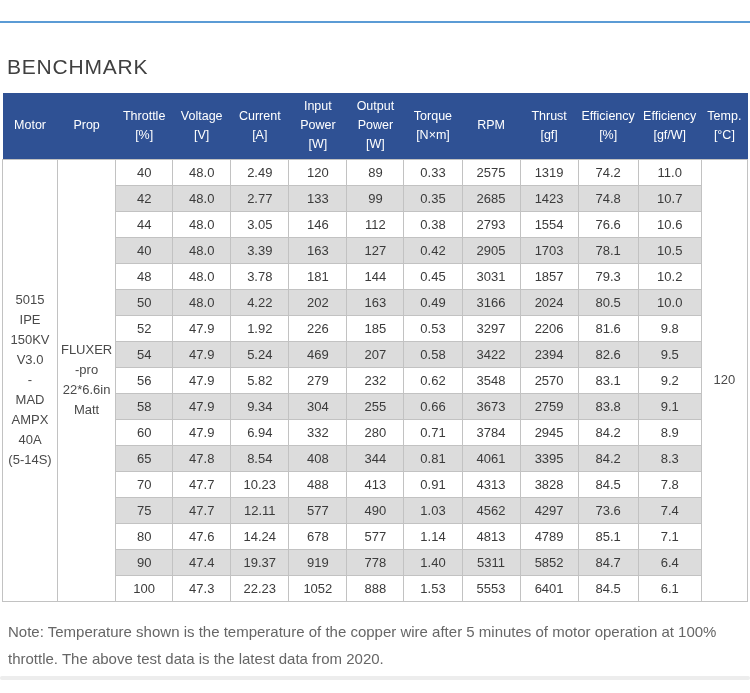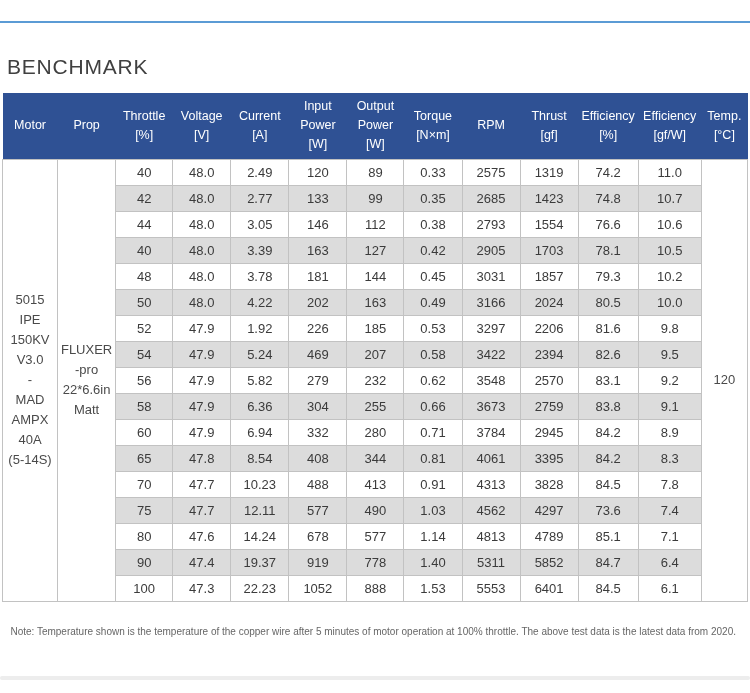--- a/index.html
+++ b/index.html
@@ -45,21 +45,21 @@
     border:1px solid var(--grid);
     text-align:center;vertical-align:middle;
     font-size:13px;color:#3b3b3b;padding:0 2px;background:#ffffff;
   }
   table.bench tr.alt td{background:var(--stripe);}
   table.bench td.merged{
     background:#ffffff;line-height:20px;color:#4a4a4a;font-size:13px;margin-left:27px;
   }
   .note{
     position:absolute;top:618px;left:8px;width:728px;
-    font-size:10px;color:#666666;line-height:27px;text-align:right;
+    font-size:15px;color:#666666;line-height:27px;
   }
   .bottom-band{
     position:absolute;top:676px;left:0;width:750px;height:4px;
     background:#ededed;border-radius:2px;
   }
 </style>
 </head>
 <body>
 
 <div class="top-rule"></div>
@@ -245,21 +245,21 @@
         <td>232</td>
         <td>0.62</td>
         <td>3548</td>
         <td>2570</td>
         <td>83.1</td>
         <td>9.2</td>
       </tr>
       <tr class="alt">
         <td>58</td>
         <td>47.9</td>
-        <td>6.36</td>
+        <td>9.34</td>
         <td>304</td>
         <td>255</td>
         <td>0.66</td>
         <td>3673</td>
         <td>2759</td>
         <td>83.8</td>
         <td>9.1</td>
       </tr>
       <tr>
         <td>60</td>

